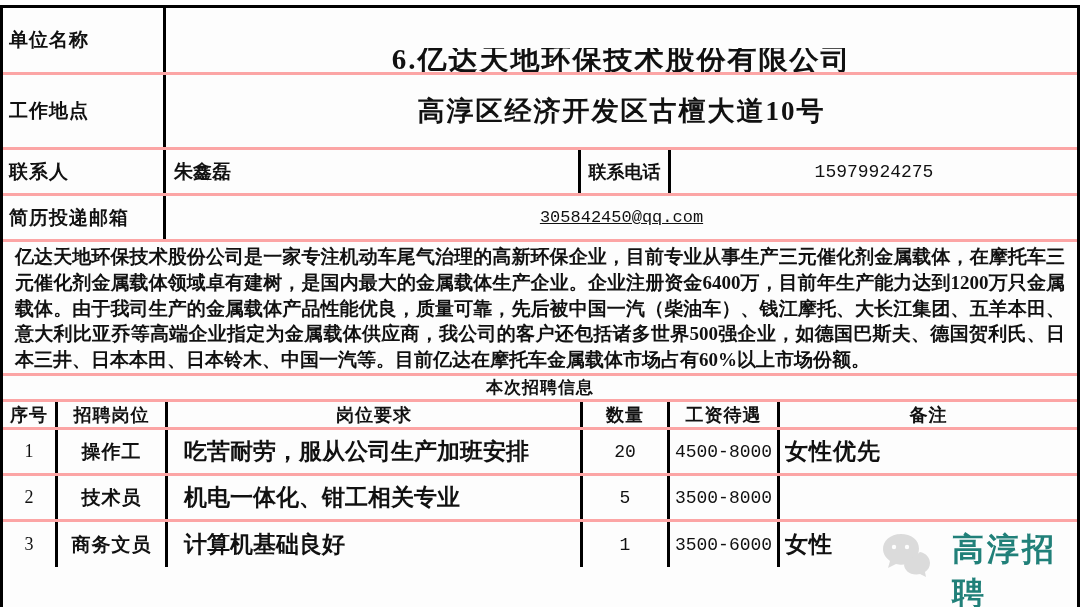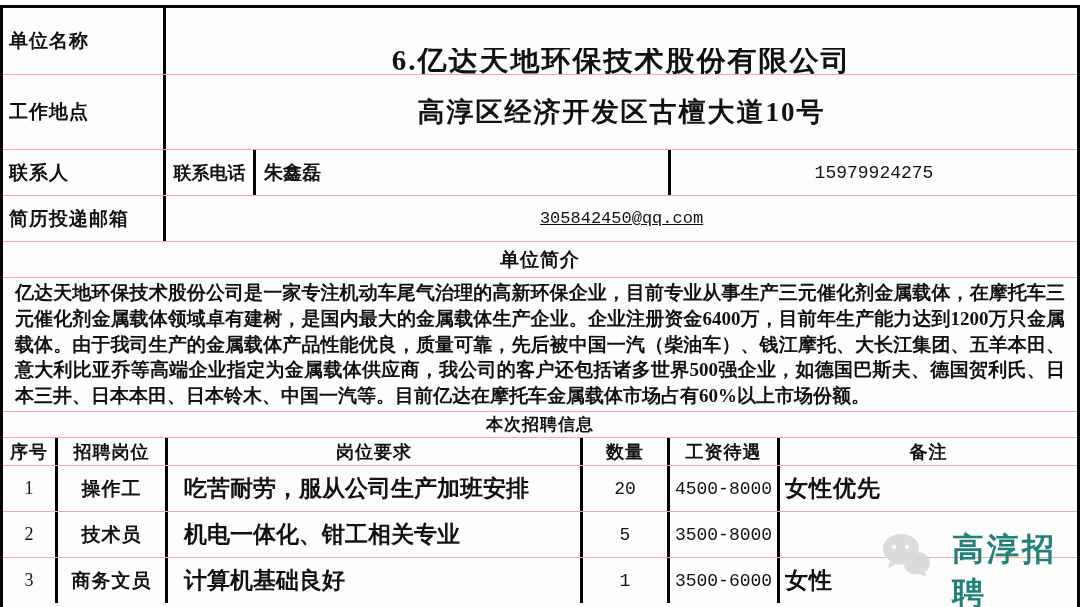--- a/index.html
+++ b/index.html
@@ -4,21 +4,21 @@
 <style>
   html,body{margin:0;padding:0;background:#ffffff;}
   .stage{
     position:relative;width:1080px;height:607px;background:#fdfdfd;
     overflow:hidden;font-family:"Liberation Serif","DejaVu Serif",serif;color:#111;
   }
   .sheet{
     position:absolute;left:0;top:5px;width:1080px;height:602px;
     box-sizing:border-box;border:3px solid #000;border-bottom:none;background:#fdfdfd;
   }
-  .row{display:flex;box-sizing:border-box;border-bottom:1px solid #fca5a5;align-items:stretch;}
+  .row{display:flex;box-sizing:border-box;border-bottom:3px solid #fca5a5;align-items:stretch;}
   .cell{box-sizing:border-box;border-right:3px solid #000;display:flex;align-items:center;overflow:hidden;}
   .cell.last{border-right:none;}
   .r1{height:67px;} .r2{height:75px;} .r3{height:46px;} .r4{height:46px;}
   .r5{height:36px;} .r6{height:134px;} .r7{height:26px;} .r8{height:28px;}
   .r9{height:46px;} .r10{height:46px;} .r11{height:45px;border-bottom:none;}
   .label{width:163px;padding-left:6px;font-weight:700;font-size:19px;letter-spacing:1px;}
   .big-title{flex:1;justify-content:center;font-weight:700;font-size:29px;letter-spacing:2px;margin-top:40px;}
   .big-title2{flex:1;justify-content:center;font-weight:700;font-size:27px;letter-spacing:2px;}
   .contact-name{width:415px;padding-left:8px;font-weight:700;font-size:19px;}
   .phone-label{width:90px;justify-content:center;font-weight:700;font-size:18px;}
@@ -61,35 +61,32 @@
       <div class="cell big-title last">6.亿达天地环保技术股份有限公司</div>
     </div>
 
     <div class="row r2">
       <div class="cell label">工作地点</div>
       <div class="cell big-title2 last">高淳区经济开发区古檀大道10号</div>
     </div>
 
     <div class="row r3">
       <div class="cell label">联系人</div>
+      <div class="cell contact-name">朱鑫磊</div>
       <div class="cell phone-label">联系电话</div>
-      <div class="cell contact-name">朱鑫磊</div>
       <div class="cell phone-value last">15979924275</div>
     </div>
 
     <div class="row r4">
       <div class="cell label">简历投递邮箱</div>
       <div class="cell email-value last">
         <span>305842450@qq.com</span>
       </div>
     </div>
 
-    <div class="row r5">
-      <div class="cell section-title last">单位简介</div>
-    </div>
 
     <div class="row r6">
       <div class="cell para last">亿达天地环保技术股份公司是一家专注机动车尾气治理的高新环保企业，目前专业从事生产三元催化剂金属载体，在摩托车三元催化剂金属载体领域卓有建树，是国内最大的金属载体生产企业。企业注册资金6400万，目前年生产能力达到1200万只金属载体。由于我司生产的金属载体产品性能优良，质量可靠，先后被中国一汽（柴油车）、钱江摩托、大长江集团、五羊本田、意大利比亚乔等高端企业指定为金属载体供应商，我公司的客户还包括诸多世界500强企业，如德国巴斯夫、德国贺利氏、日本三井、日本本田、日本铃木、中国一汽等。目前亿达在摩托车金属载体市场占有60%以上市场份额。</div>
     </div>
 
     <div class="row r7">
       <div class="cell section-title-sm last">本次招聘信息</div>
     </div>
 
     <div class="row r8">

